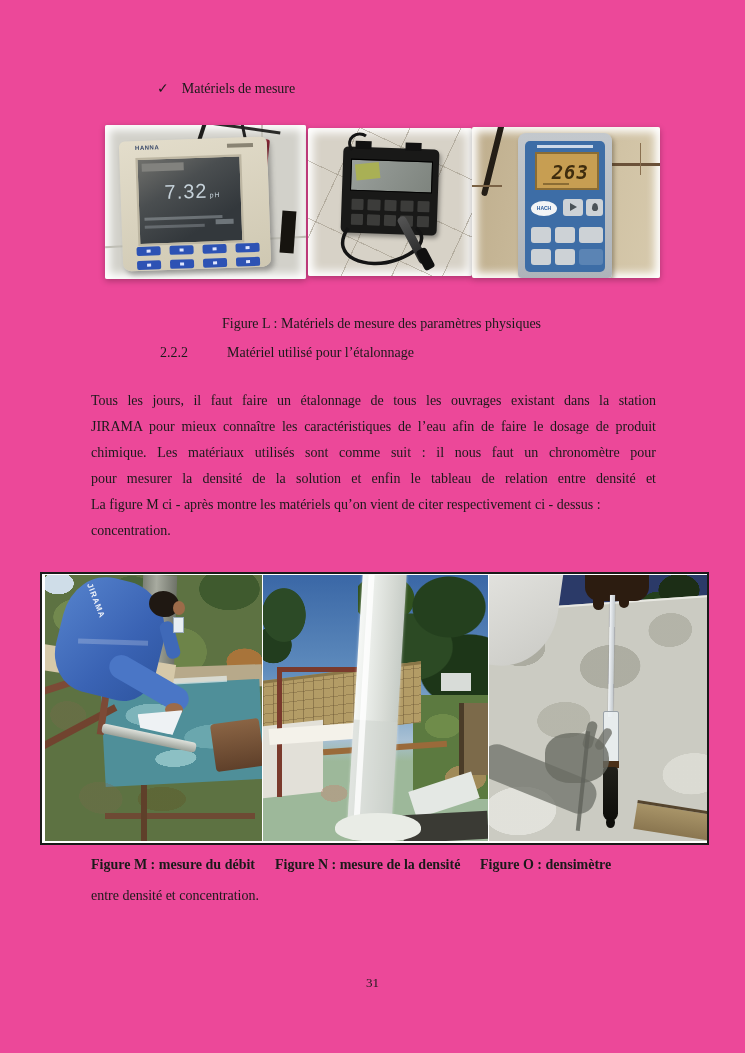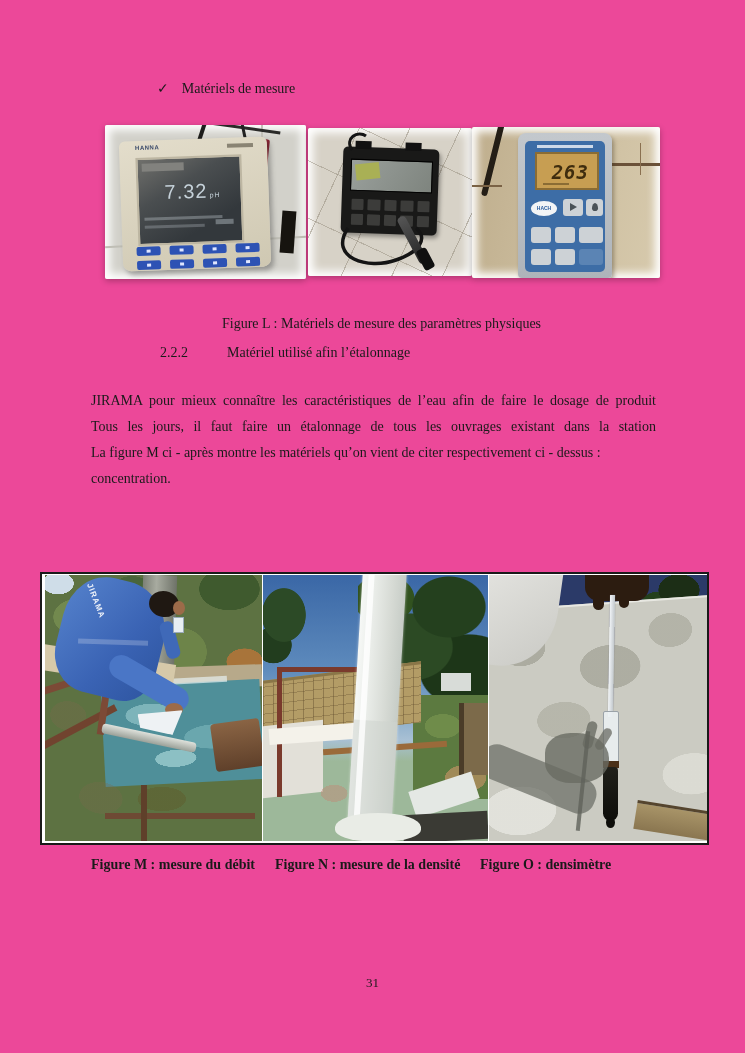--- a/index.html
+++ b/index.html
@@ -137,26 +137,28 @@
           <div class="hb" style="left:30px;top:108px;width:20px;height:16px;"></div>
           <div class="hb" style="left:54px;top:108px;width:24px;height:16px;background:#5b84b4;"></div>
         </div>
       </div>
     </div>
   </div>
 
   <div class="caption-l">Figure L : Matériels de mesure des paramètres physiques</div>
 
   <div class="heading">
-    <span class="hnum">2.2.2</span><span>Matériel utilisé afin l’étalonnage</span>
+    <span class="hnum">2.2.2</span><span>Matériel utilisé pour l’étalonnage</span>
   </div>
 
   <div class="para">
+    <div class="jl">Tous les jours, il faut faire un étalonnage de tous les ouvrages existant dans la station</div>
     <div class="jl">JIRAMA pour mieux connaître les caractéristiques de l’eau afin de faire le dosage de produit</div>
-    <div class="jl">Tous les jours, il faut faire un étalonnage de tous les ouvrages existant dans la station</div>
+    <div class="jl">chimique. Les matériaux utilisés sont comme suit : il nous faut un chronomètre pour</div>
+    <div class="jl">pour mesurer la densité de la solution et enfin le tableau de relation entre densité et</div>
     <div class="nl">La figure M ci - après montre les matériels qu’on vient de citer respectivement ci - dessus :</div>
     <div class="nl">concentration.</div>
   </div>
 
   <div class="strip2">
 
     <div class="photo2" style="left:3px;top:1px;width:217px;height:266px;background:#5d7242;">
       <i class="s" style="left:0;top:0;width:217px;height:140px;background:
         radial-gradient(40px 30px at 15% 30%,#72894e 0 60%,transparent 61%),
         radial-gradient(50px 35px at 85% 10%,#3f5a2e 0 60%,transparent 61%),
@@ -261,16 +263,17 @@
     </div>
   </div>
 
   <div class="caps-row">
     <span style="left:91px;">Figure M : mesure du  débit</span>
     <span style="left:247px;margin-left:28px;">Figure N : mesure de la densité</span>
     <span style="left:480px;">Figure O : densimètre</span>
   </div>
 
   <div class="closing">
+    <div>entre densité et concentration.</div>
   </div>
 
   <div class="pagenum">31</div>
 </div>
 
 </body></html>

